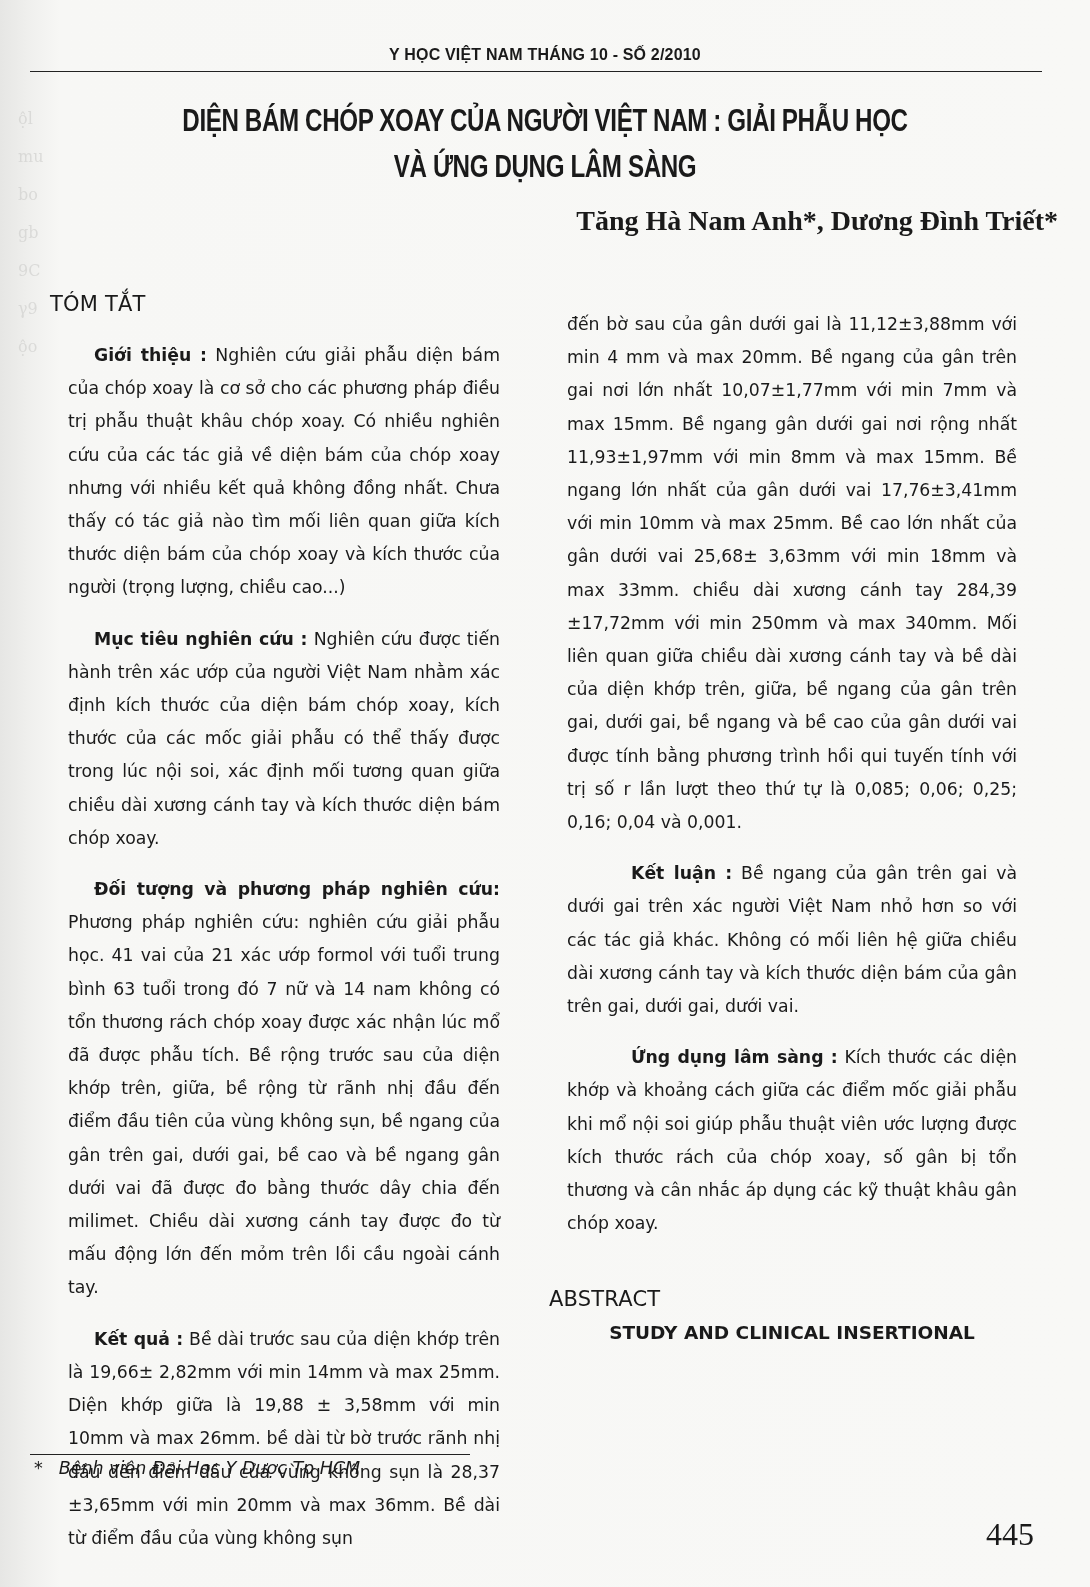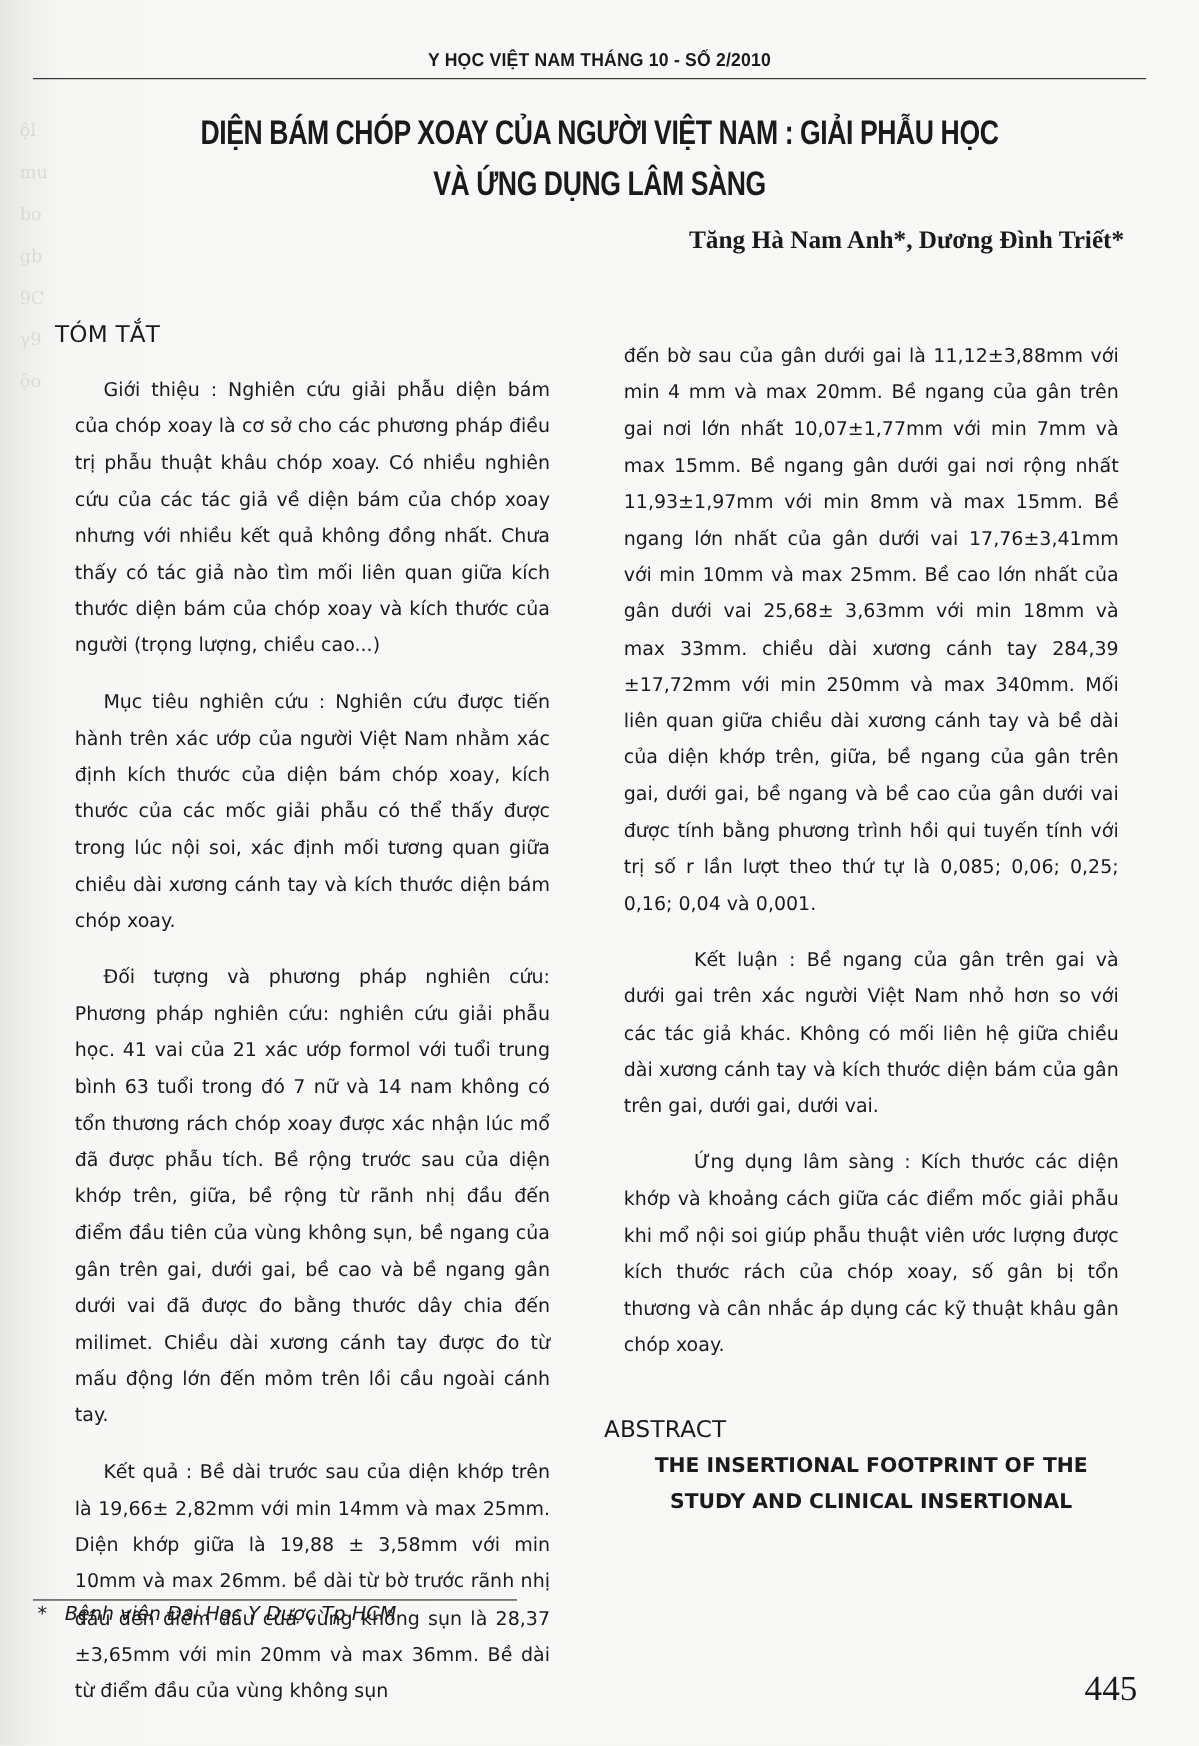--- a/index.html
+++ b/index.html
@@ -28,37 +28,37 @@
       position: absolute; left: 30px; width: 1012px; top: 71px; height: 0;
       border-top: 1.6px solid #222;
     }
     .title {
       position: absolute; left: 60px; width: 970px; top: 98px; text-align: center;
       font-family: "Liberation Sans", sans-serif; font-weight: bold;
       font-size: 31px; line-height: 46px; letter-spacing: -.5px;
       transform: scaleX(.78); transform-origin: center top;
     }
     .authors {
-      position: absolute; right: 68px; top: 205px;
-      font-family: "Liberation Serif", serif; font-weight: bold; font-size: 23px;
+      position: absolute; right: 32px; top: 205px;
+      font-family: "Liberation Serif", serif; font-weight: bold; font-size: 28px;
     }
     .col {
       position: absolute; width: 468px;
       font-size: 17.3px; line-height: 33.2px; text-align: justify;
     }
     .col.left { left: 50px; top: 287px; }
     .col.right { left: 549px; top: 290px; width: 486px; }
     .col p { margin: 18px; }
     .col .ind { text-indent: 26px; }
     .col .ind2 { text-indent: 64px; }
     .section-head {
       font-weight: normal; font-size: 21px; line-height: 34px; margin: 0 0 0 0;
       letter-spacing: .2px;
     }
-    b { font-weight: normal; }
+    b { font-weight: bold; }
     .abs-gap { height: 24px; }
     .abs-title {
       text-align: center; font-weight: bold; font-size: 18.5px; line-height: 33px;
     }
     .foot-rule {
       position: absolute; left: 30px; width: 440px; top: 1454px; height: 0;
       border-top: 1.6px solid #222;
     }
     .footnote {
       position: absolute; left: 34px; top: 1458px;
@@ -112,21 +112,20 @@
     <p><span>đến bờ sau của gân dưới gai là 11,12±3,88mm với min 4 mm và max 20mm. Bề ngang của gân trên gai nơi lớn nhất 10,07±1,77mm với min 7mm và max 15mm. Bề ngang gân dưới gai nơi rộng nhất 11,93±1,97mm với min 8mm và max 15mm. Bề ngang lớn nhất của gân dưới vai 17,76±3,41mm với min 10mm và max 25mm. Bề cao lớn nhất của gân dưới vai 25,68± 3,63mm với min 18mm và max 33mm. chiều dài xương cánh tay 284,39 ±17,72mm với min 250mm và max 340mm. Mối liên quan giữa chiều dài xương cánh tay và bề dài của diện khớp trên, giữa, bề ngang của gân trên gai, dưới gai, bề ngang và bề cao của gân dưới vai được tính bằng phương trình hồi qui tuyến tính với trị số r lần lượt theo thứ tự là 0,085; 0,06; 0,25; 0,16; 0,04 và 0,001.</span></p>
 
     <p class="ind2"><b>Kết luận :</b><span> Bề ngang của gân trên gai và dưới gai trên xác người Việt Nam nhỏ hơn so với các tác giả khác. Không có mối liên hệ giữa chiều dài xương cánh tay và kích thước diện bám của gân trên gai, dưới gai, dưới vai.</span></p>
 
     <p class="ind2"><b>Ứng dụng lâm sàng :</b><span> Kích thước các diện khớp và khoảng cách giữa các điểm mốc giải phẫu khi mổ nội soi giúp phẫu thuật viên ước lượng được kích thước rách của chóp xoay, số gân bị tổn thương và cân nhắc áp dụng các kỹ thuật khâu gân chóp xoay.</span></p>
 
     <div class="abs-gap"></div>
 
     <div class="section-head">ABSTRACT</div>
     <div class="abs-title">
-      <div>THE INSERTIONAL FOOTPRINT OF THE</div>
       <div>STUDY AND CLINICAL INSERTIONAL</div>
     </div>
   </div>
 
   <div class="foot-rule"></div>
   <div class="footnote">
     <span class="star">*</span><span>Bệnh viện Đại Học Y Dược Tp HCM</span>
   </div>
 
   <div class="page-number">445</div>

